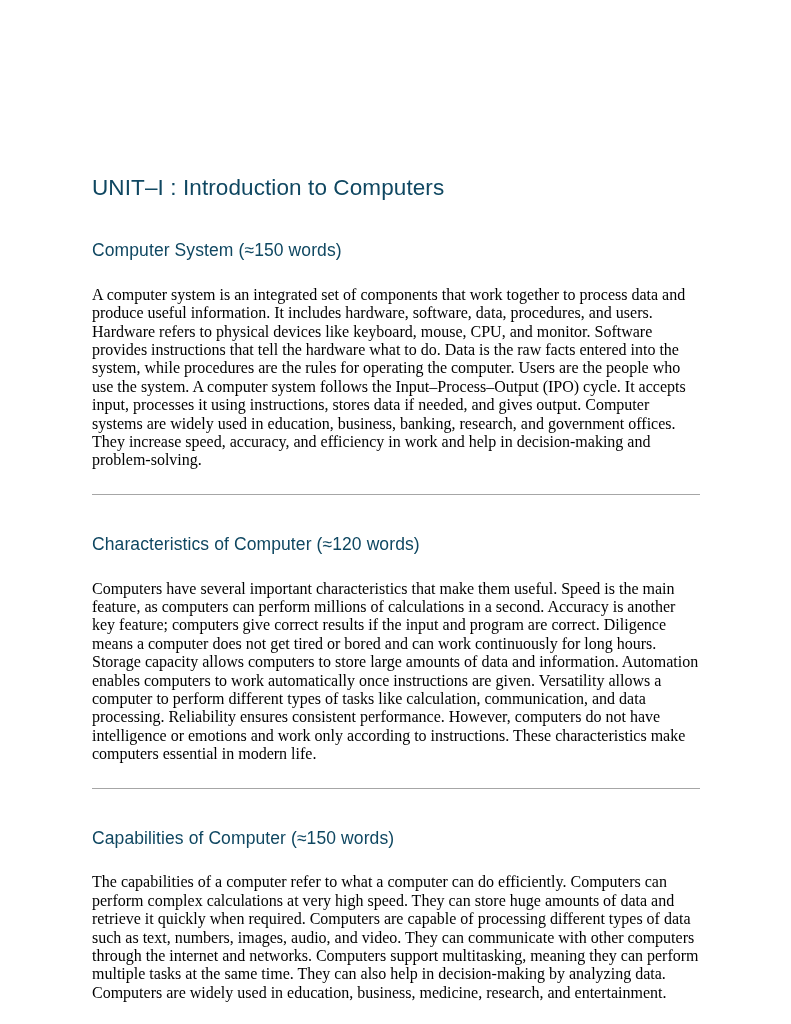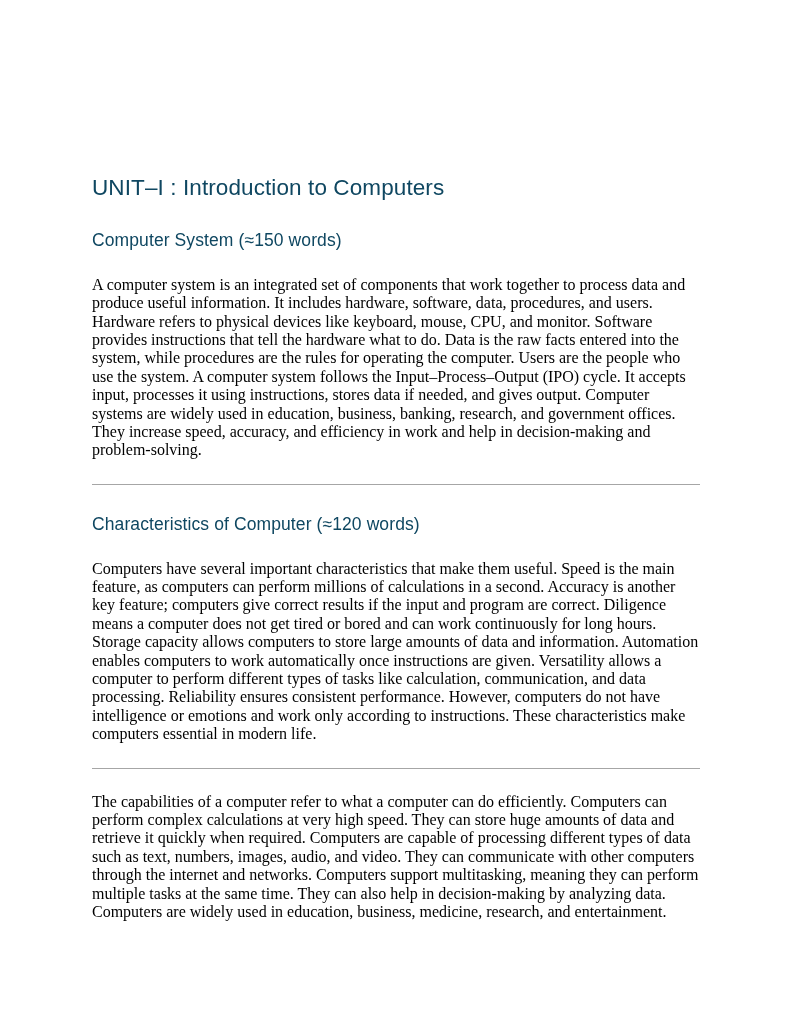--- a/index.html
+++ b/index.html
@@ -31,21 +31,21 @@
     letter-spacing: 0.1px;
     margin: 0 0 20px 0;
   }
   h2.section-heading {
     font-family: "Liberation Sans", sans-serif;
     font-weight: 500;
     color: var(--accent, #0f4761);
     font-size: 17.5px;
     line-height: 1.3;
     letter-spacing: 0.1px;
-    margin: 28px 0 0 0;
+    margin: 38px 0 0 0;
   }
   p.section-body {
     font-family: "Liberation Serif", "DejaVu Serif", serif;
     color: var(--text, #000000);
     font-size: 16px;
     line-height: 18.4px;
     text-align: left;
     margin: 24px 0 0 0;
   }
   hr.section-divider {
@@ -70,16 +70,17 @@
   <hr class="section-divider">
 
   <section>
     <h2 class="section-heading">Characteristics of Computer (≈120 words)</h2>
     <p class="section-body">Computers have several important characteristics that make them useful. Speed is the main feature, as computers can perform millions of calculations in a second. Accuracy is another key feature; computers give correct results if the input and program are correct. Diligence means a computer does not get tired or bored and can work continuously for long hours. Storage capacity allows computers to store large amounts of data and information. Automation enables computers to work automatically once instructions are given. Versatility allows a computer to perform different types of tasks like calculation, communication, and data processing. Reliability ensures consistent performance. However, computers do not have intelligence or emotions and work only according to instructions. These characteristics make computers essential in modern life.</p>
   </section>
 
   <hr class="section-divider">
 
   <section>
+    <h2 class="section-heading">Capabilities of Computer (≈150 words)</h2>
     <p class="section-body">The capabilities of a computer refer to what a computer can do efficiently. Computers can perform complex calculations at very high speed. They can store huge amounts of data and retrieve it quickly when required. Computers are capable of processing different types of data such as text, numbers, images, audio, and video. They can communicate with other computers through the internet and networks. Computers support multitasking, meaning they can perform multiple tasks at the same time. They can also help in decision-making by analyzing data. Computers are widely used in education, business, medicine, research, and entertainment.</p>
   </section>
 
 </div>
 
 </body></html>

